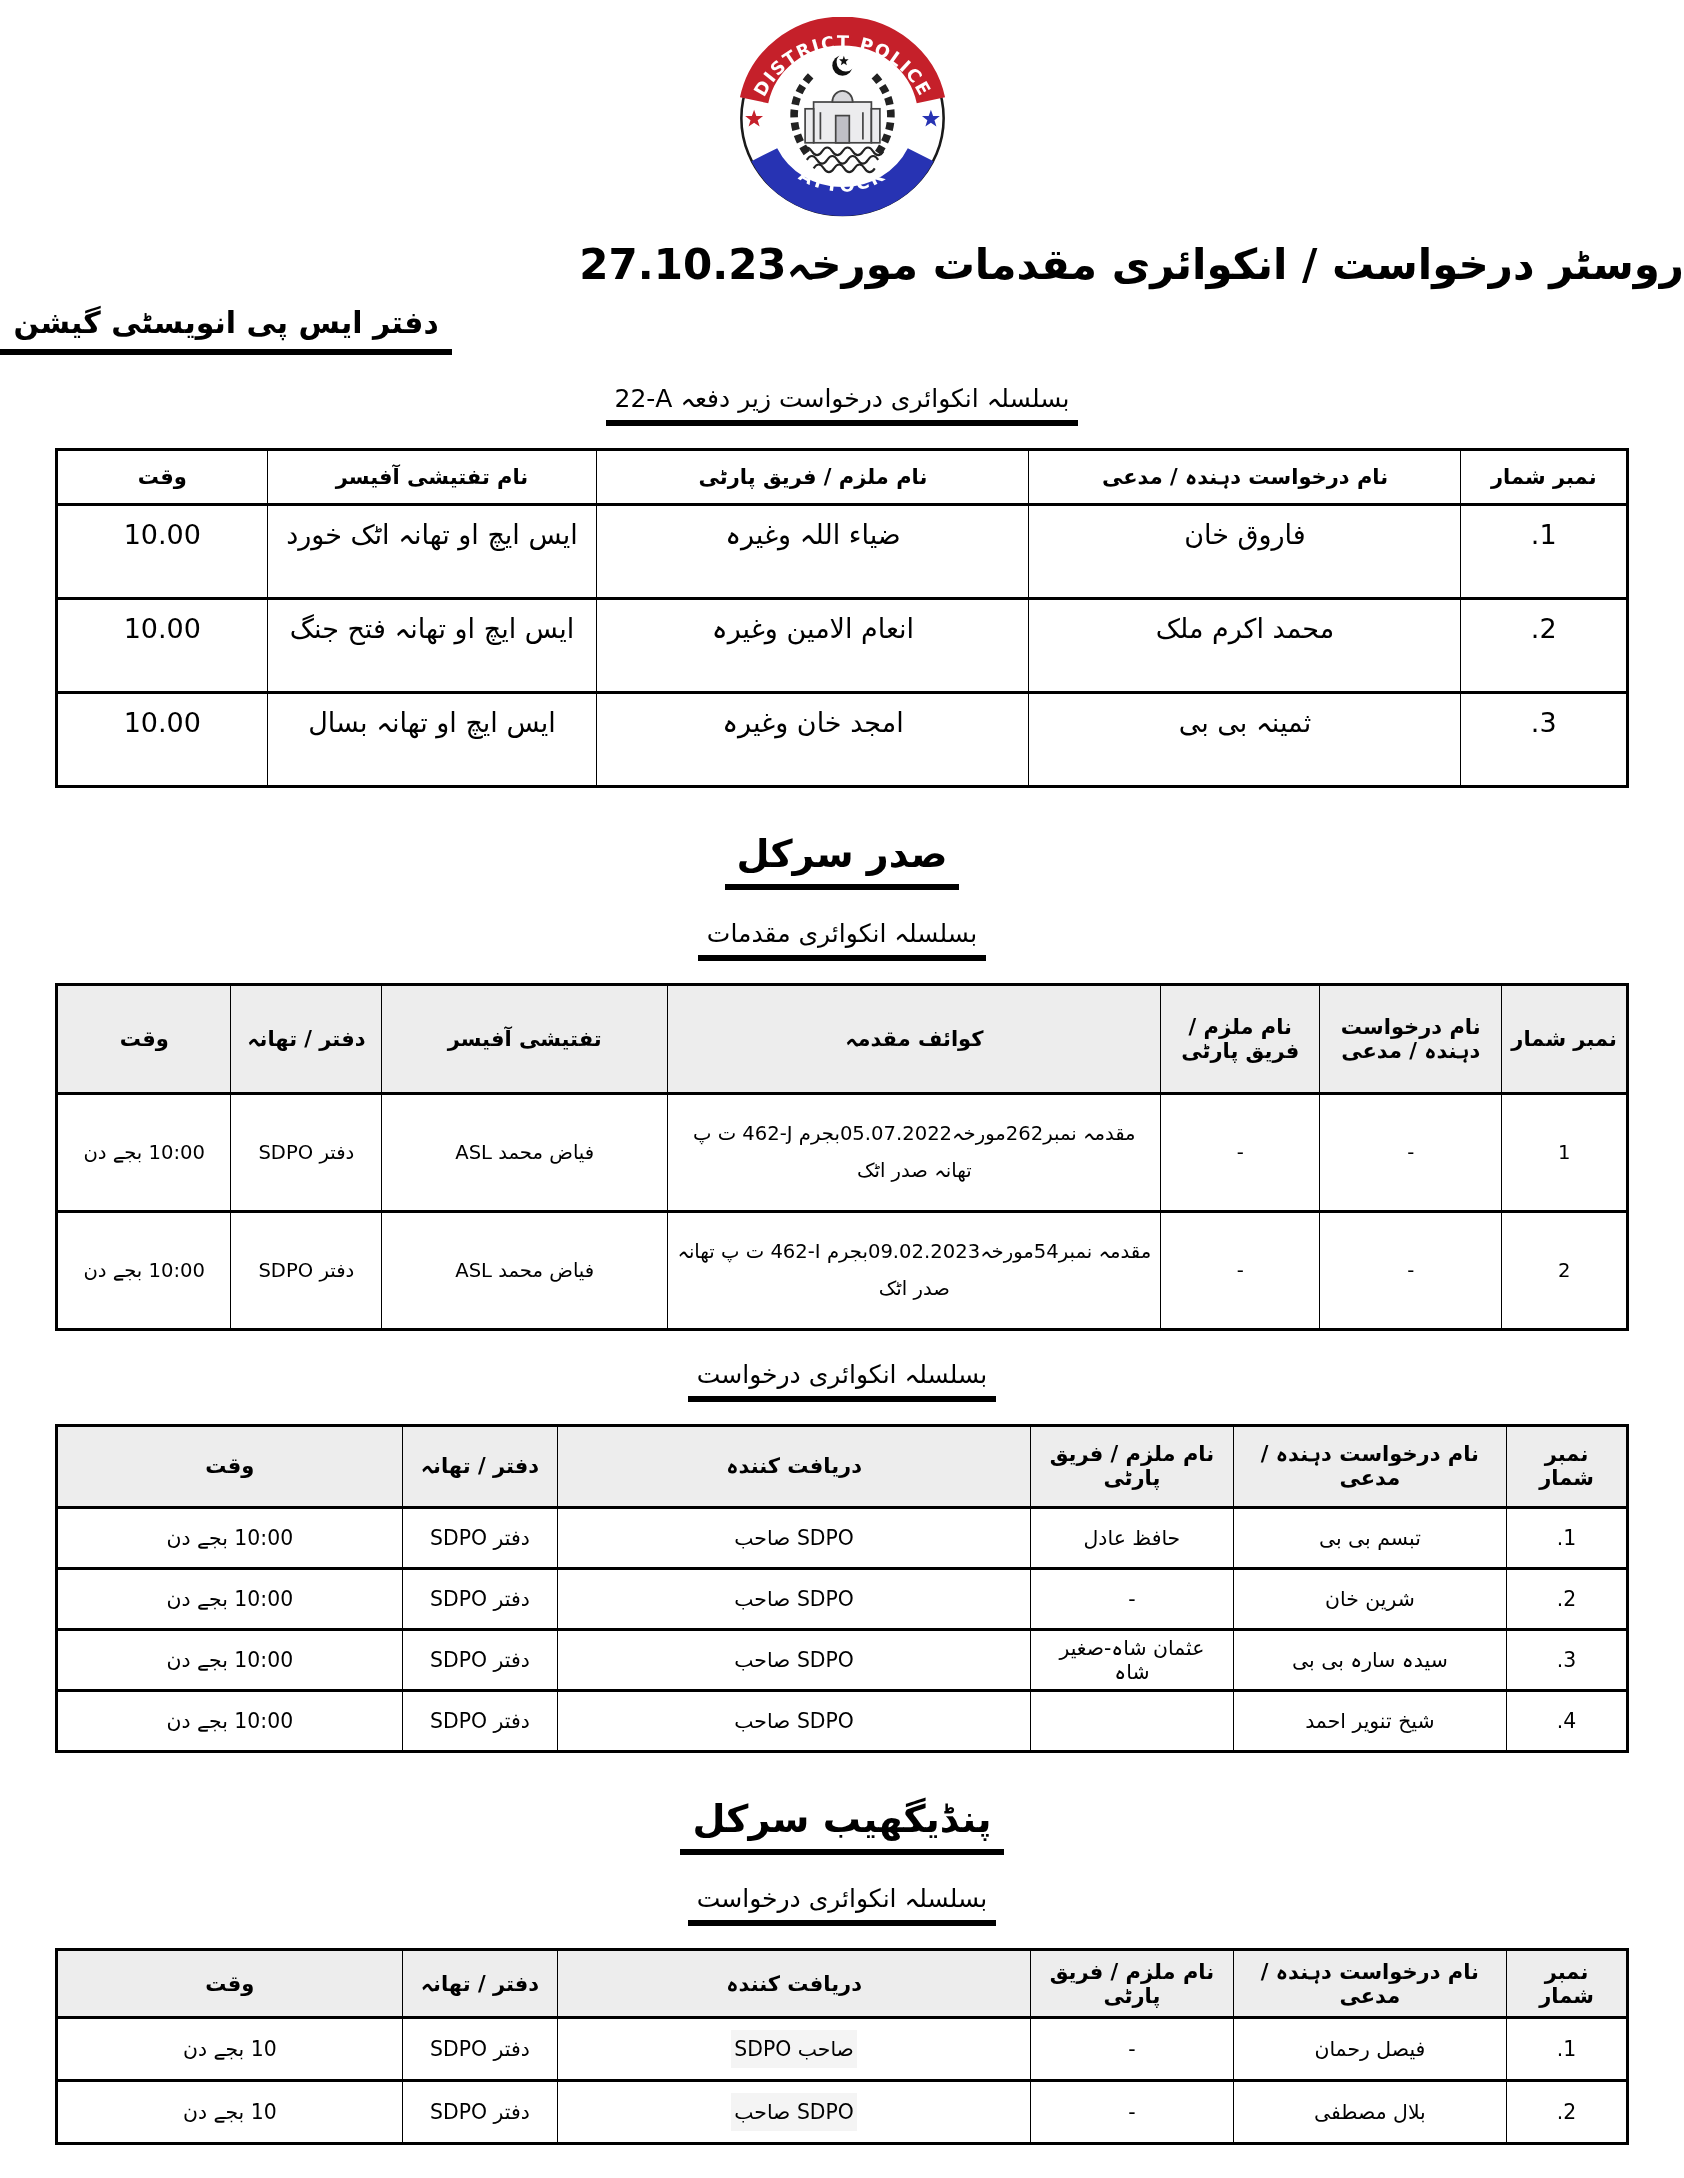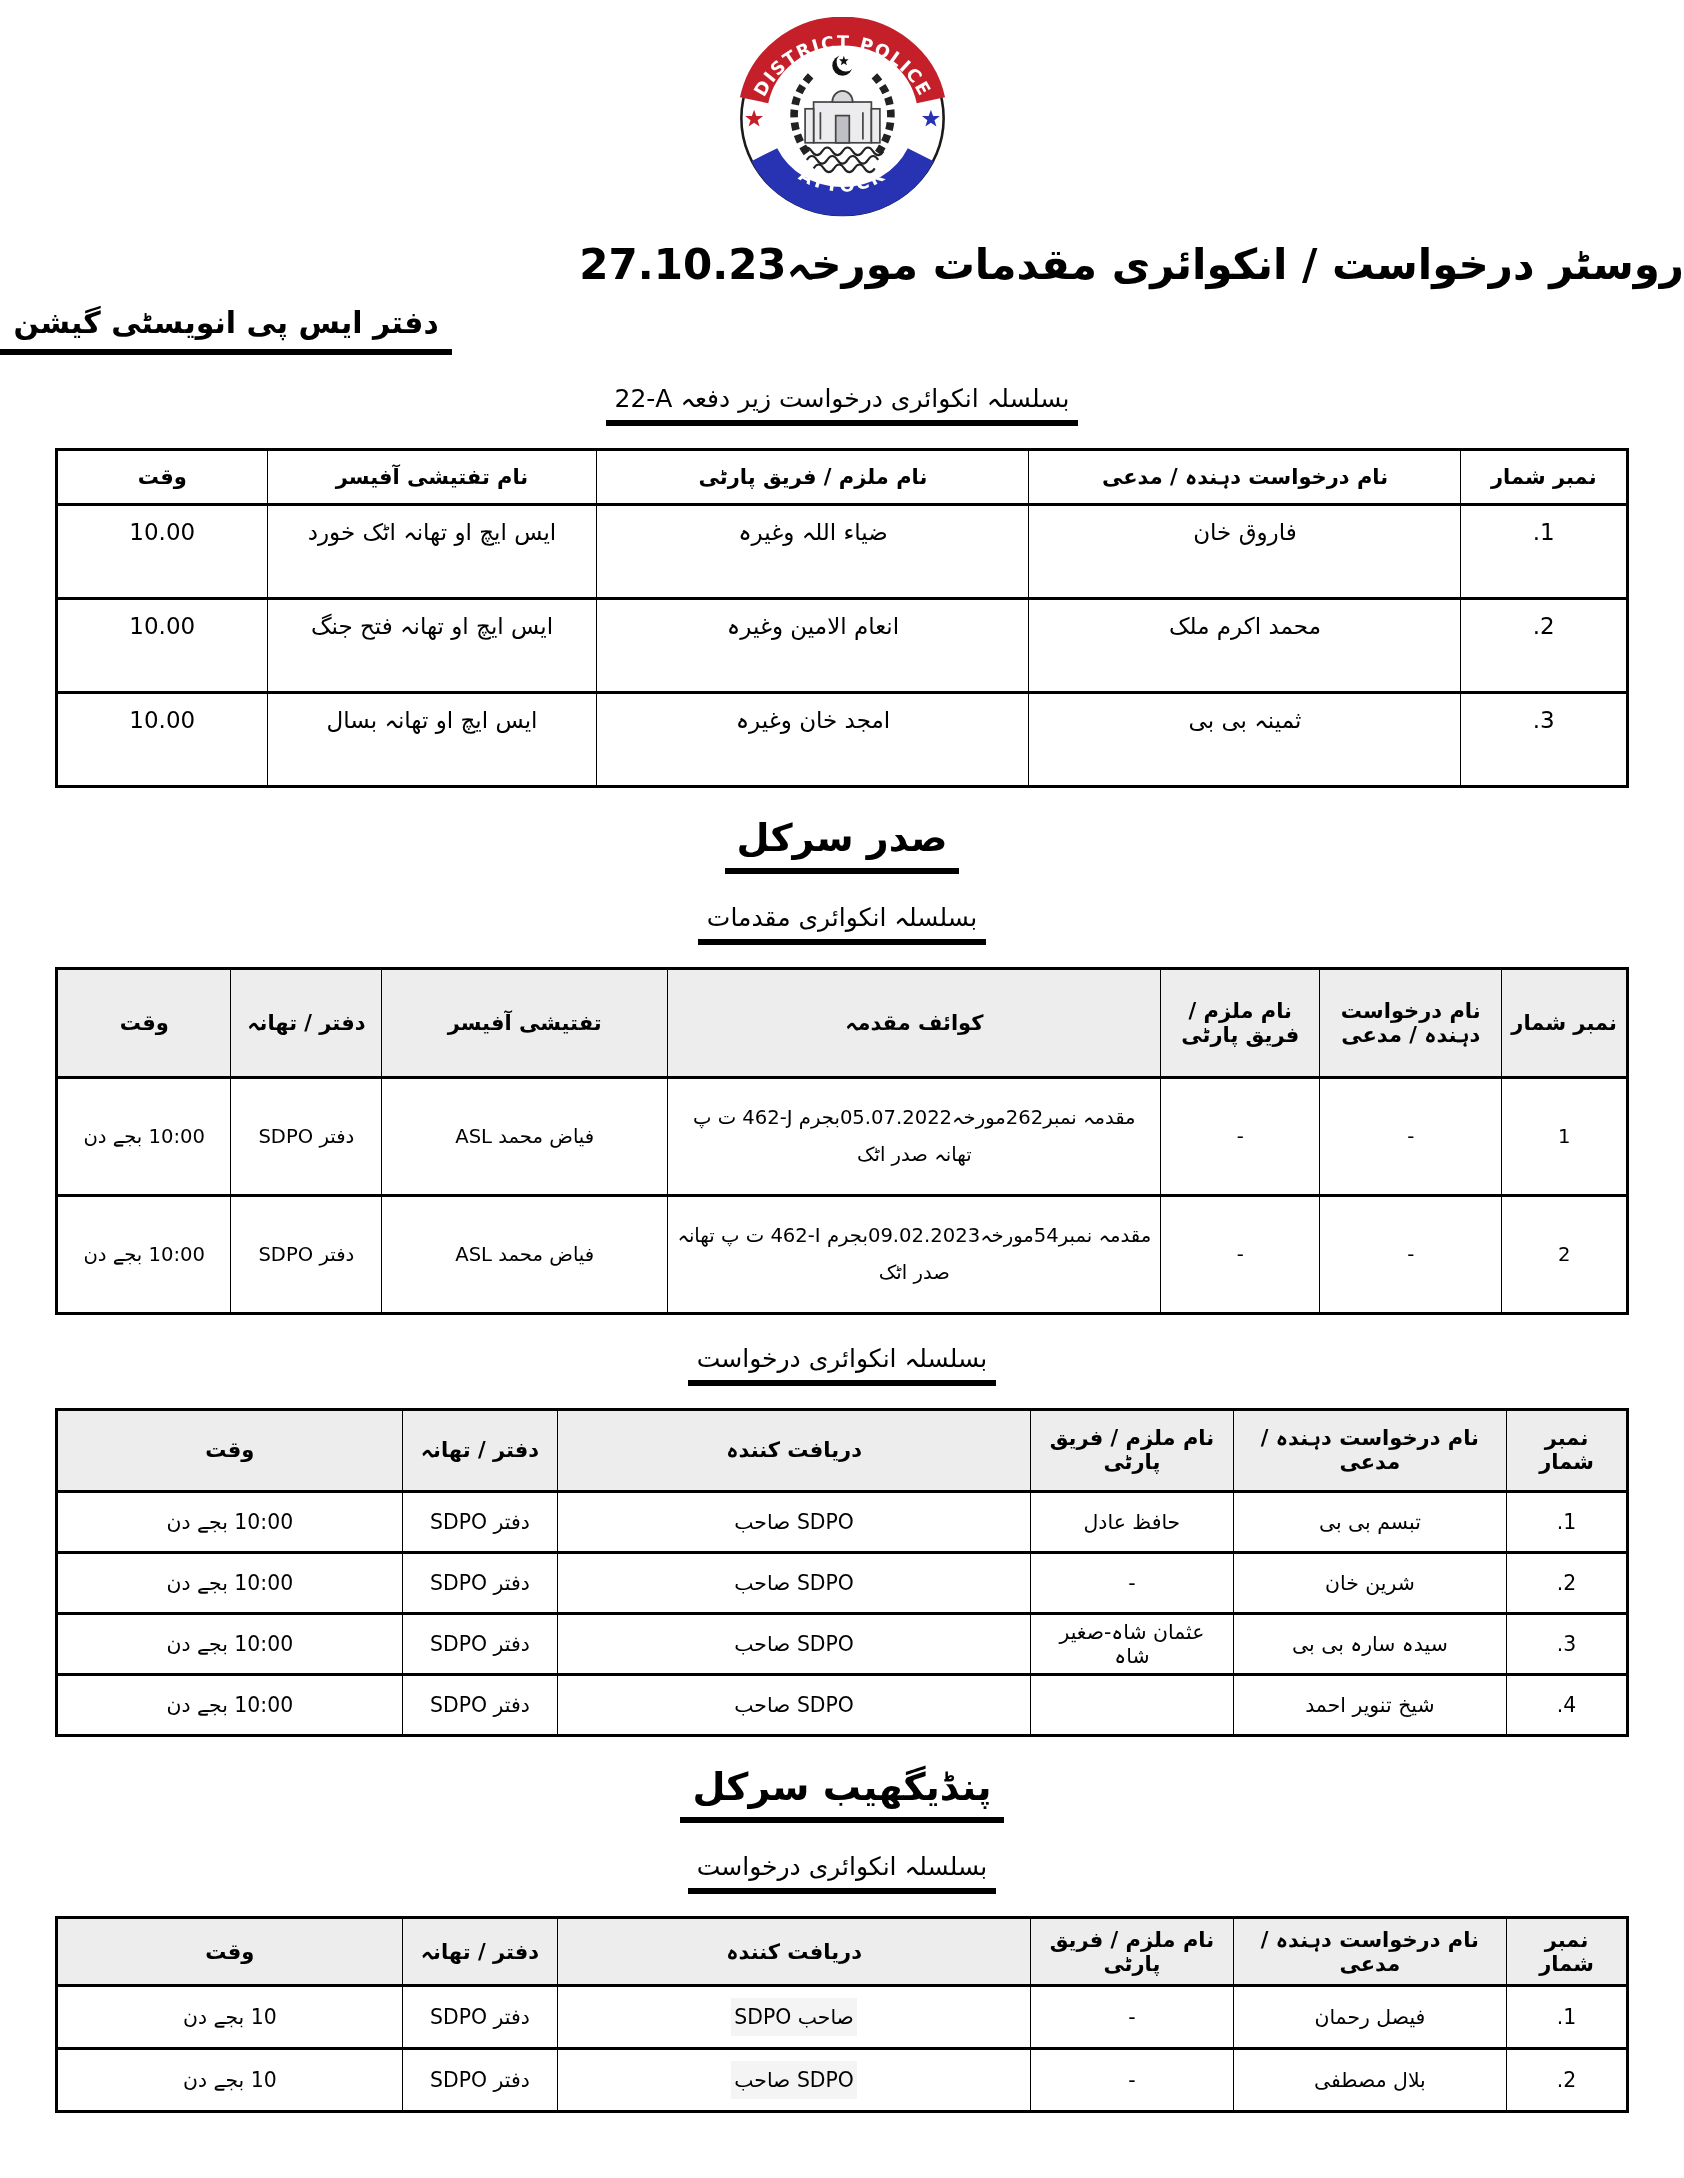--- a/index.html
+++ b/index.html
@@ -35,21 +35,21 @@
     font-size: 25px;
     font-weight: normal;
     margin-top: 29px;
   }
   .section-heading .u { border-bottom: 6px solid #000; padding: 0 8.5px 6.8px; display: inline-block; }
 
   .circle-heading {
     text-align: center;
     font-size: 38px;
     font-weight: bold;
-    margin-top: 28px;
+    margin-top: 44px;
   }
   .circle-heading .u { border-bottom: 6.8px solid #000; padding: 0 12px 8.5px; display: inline-block; }
 
   table.doc-table {
     width: 1574px;
     margin: 22px auto 0 auto;
     border-collapse: collapse;
     table-layout: fixed;
     border: 3.4px solid #000;
     direction: rtl;
@@ -63,21 +63,21 @@
     vertical-align: middle;
     padding: 5.1px 8.5px;
     font-size: 20.4px;
     overflow: hidden;
   }
   .doc-table th { font-weight: bold; font-size: 21px; }
   .doc-table.shaded thead th { background: #ededed; }
 
   
   .t1 thead th { height: 55px; }
-  .t1 tbody td { height: 94px; vertical-align: top; padding-top: 13.6px; font-size: 23px; margin-top: 36px; }
+  .t1 tbody td { height: 94px; vertical-align: top; padding-top: 13.6px; font-size: 27px; margin-top: 36px; }
 
   
   .t2 thead th { height: 109px; vertical-align: middle; }
   .t2 tbody td { height: 118px; font-size: 19.6px; line-height: 1.9; }
 
   
   .t3 thead th, .t4 thead th { height: 82px; }
   .t3 tbody td { height: 61px; }
   .t4 thead th { height: 68px; }
   .t4 tbody td { height: 63px; margin-left: 18px; }

